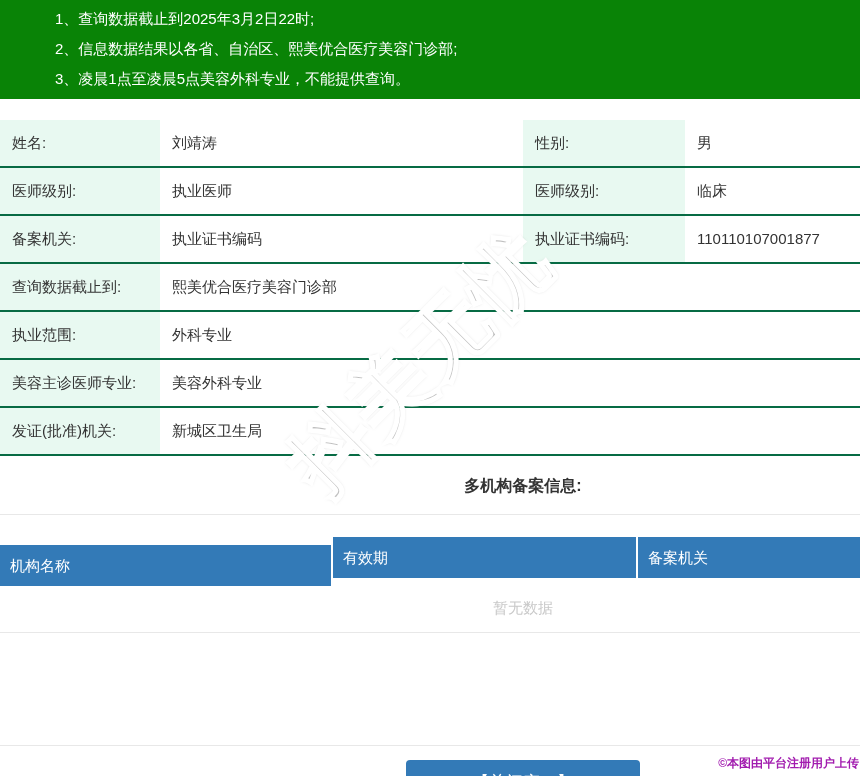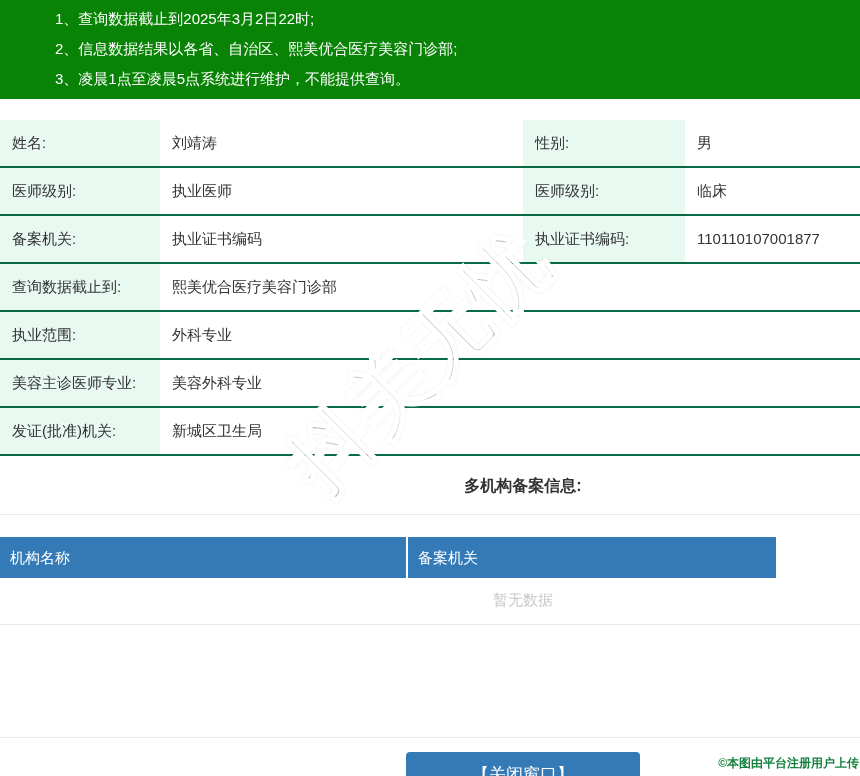--- a/index.html
+++ b/index.html
@@ -21,21 +21,21 @@
   table.fields td{font-size:15px;line-height:22px;vertical-align:top;padding:12px 12px;color:#333;}
   td.flabel{background:#e8f9f1;padding-right:22px;}
 
   
   .section-title{width:1046px;text-align:center;font-weight:bold;font-size:16px;margin:20px 0 0 0;color:#333;}
   .divider{width:1046px;border-top:1px solid #e8e8e8;margin-top:17px;}
 
   
   .reg-header{display:flex;width:1046px;margin-top:22px;background:#fff;gap:2px;}
   .reg-header .cell{background:#337ab7;color:#fff;font-size:15px;line-height:41px;height:41px;padding-left:10px;box-sizing:border-box;}
-  .cell.c1{width:406px;}
+  .cell.c1{width:331px;margin-top:8px;}
   .cell.c2{width:303px;}
   .cell.c3{width:368px;}
   .reg-empty{width:1046px;text-align:center;color:#c9c9c9;font-size:15px;padding:13px 0 14px 0;border-bottom:1px solid #e8e8e8;}
 
   .bottom-spacer{width:1046px;height:112px;}
   .button-row{width:1046px;border-top:1px solid #e8e8e8;padding-top:14px;}
   .close-btn{
     display:block;margin-left:406px;width:234px;height:44px;
     background:#337ab7;color:#fff;border:none;border-radius:4px;
     font-size:17px;font-family:inherit;cursor:pointer;
@@ -47,33 +47,33 @@
     transform:rotate(-45deg);transform-origin:0 0;
     font-size:80px;font-weight:bold;line-height:1.2;letter-spacing:2px;
     color:transparent;-webkit-text-stroke:2.5px #ffffff;
     text-shadow:0 0 3px rgba(130,130,130,0.5);
     white-space:nowrap;pointer-events:none;
   }
 
   
   .copyright{
     position:absolute;right:1px;top:755px;
-    font-size:12px;font-weight:bold;color:#15803d;
+    font-size:12px;font-weight:bold;color:#a21caf;
     text-shadow:-1px -1px 0 #fff,1px -1px 0 #fff,-1px 1px 0 #fff,1px 1px 0 #fff,0 0 2px #fff;
   }
 </style>
 </head>
 <body>
 
 <div class="container">
 
   <div class="notice">
     <div class="notice-line"><span>1、</span><span>查询数据截止到</span><span class="b">2025年3月2日22时</span><span>;</span></div>
     <div class="notice-line"><span>2、</span><span>信息数据结果以各省、自治区、熙美优合医疗美容门诊部;</span><span class="b"></span><span></span></div>
-    <div class="notice-line"><span>3、</span><span></span><span class="b">凌晨1点至凌晨5点</span><span>系统进行维护，不能提供查询。</span></div>
+    <div class="notice-line"><span>3、</span><span></span><span class="b">凌晨1点至凌晨5点</span><span>美容外科专业，不能提供查询。</span></div>
   </div>
 
   <table class="fields">
     <colgroup>
         <col style="width:160px">
         <col style="width:363px">
         <col style="width:162px">
         <col style="width:361px">
       </colgroup>
     <tbody>
@@ -112,20 +112,21 @@
       <td colspan="3">新城区卫生局</td>
     </tr>
   </tbody>
     </table>
 
   <div class="section-title">多机构备案信息:</div>
   <div class="divider"></div>
 
   <div class="reg-header">
     <div class="cell c1">机构名称</div>
+    <div class="cell c2">有效期</div>
     <div class="cell c3">备案机关</div>
   </div>
   <div class="reg-empty">暂无数据</div>
 
   <div class="bottom-spacer"></div>
 
   <div class="button-row">
     <button class="close-btn">【关闭窗口】</button>
   </div>
 

